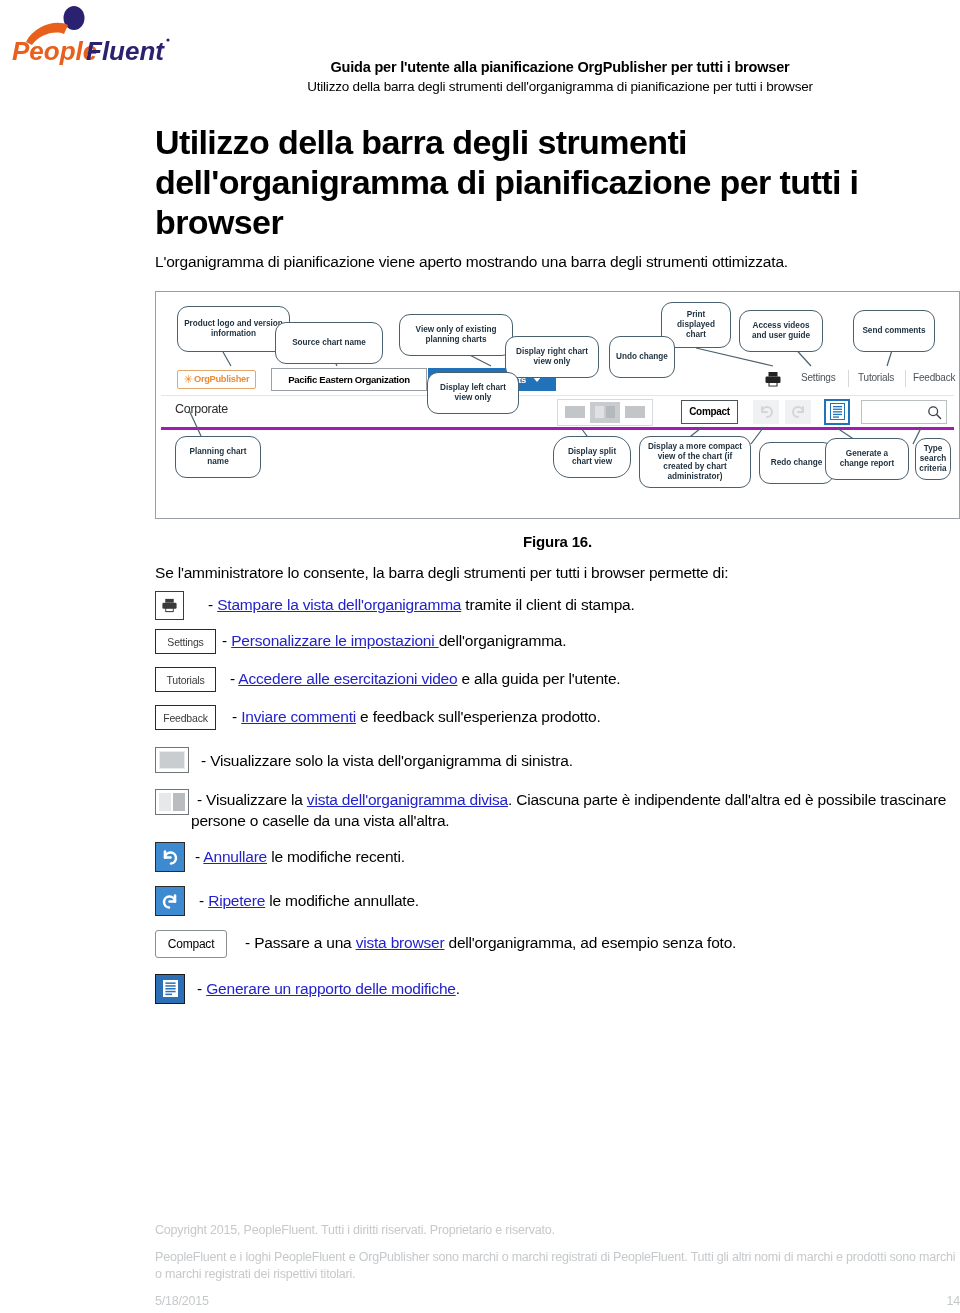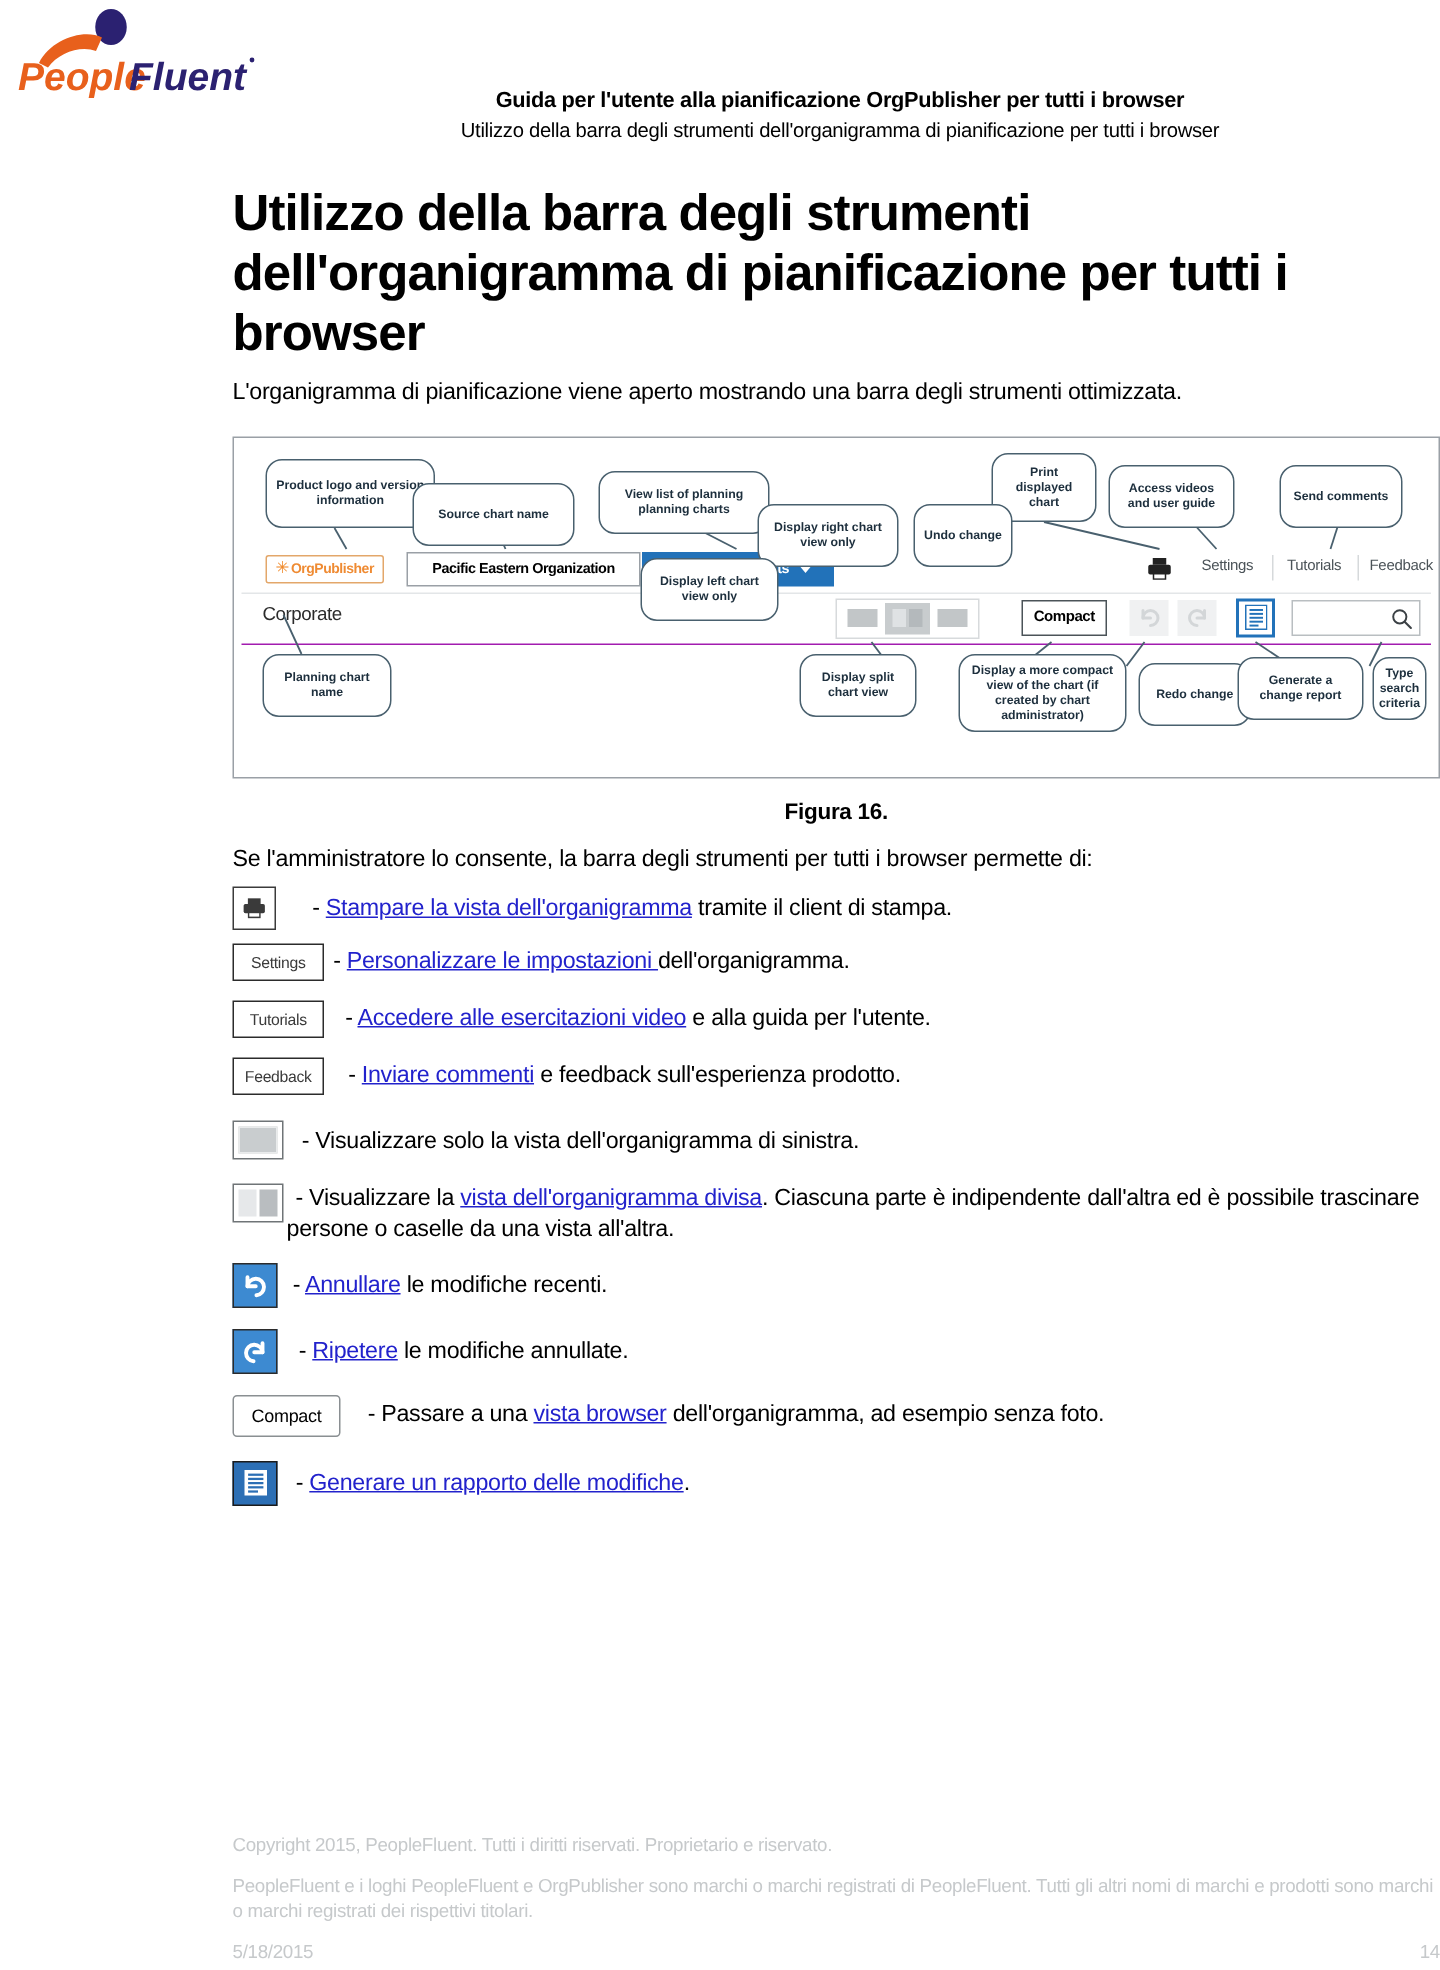--- a/index.html
+++ b/index.html
@@ -113,21 +113,21 @@
     position: absolute;
     left: 0; top: 70px;
     width: 793px; height: 30px;
     border-bottom: 1px solid #e3e6e8;
     z-index: 3;
   }
   .tb-row2 {
     position: absolute;
     left: 0; top: 100px;
     width: 793px; height: 34px;
-    border-bottom: 1px solid #a21caf;
+    border-bottom: 3px solid #a21caf;
     z-index: 3;
   }
 
   .orgpub-badge {
     position: absolute; left: 16px; top: 4px;
     width: 79px; height: 19px;
     border: 1px solid #e3a76a;
     border-radius: 2px;
     display: flex; align-items: center; justify-content: center;
     gap: 1px;
@@ -354,21 +354,21 @@
 
   <h1 class="doc-title">Utilizzo della barra degli strumenti dell'organigramma di pianificazione per tutti i browser</h1>
 
   <p class="intro">L'organigramma di pianificazione viene aperto mostrando una barra degli strumenti ottimizzata.</p>
 
   <div class="figure-box">
     <div class="figure-inner">
 
       <div class="callout" style="left:16px; top:10px; width:113px; height:46px;">Product logo and version information</div>
       <div class="callout" style="left:114px; top:26px; width:108px; height:26px;">Source chart name</div>
-      <div class="callout" style="left:238px; top:18px; width:114px; height:34px;">View list of planning planning charts</div>
+      <div class="callout" style="left:238px; top:18px; width:114px; height:34px;">View only of existing planning charts</div>
       <div class="callout" style="left:500px; top:6px; width:70px; height:46px;">Print displayed chart</div>
       <div class="callout" style="left:578px; top:14px; width:84px; height:34px;">Access videos and user guide</div>
       <div class="callout" style="left:692px; top:14px; width:82px; height:34px;">Send comments</div>
       <div class="callout" style="left:344px; top:40px; width:94px; height:30px;">Display right chart view only</div>
       <div class="callout" style="left:448px; top:40px; width:66px; height:30px;">Undo change</div>
 
       <div class="lead" style="left:0; top:0; width:793px; height:72px;">
         <svg width="793" height="72">
           <path d="M62,56 L70,70" stroke="#49606e" stroke-width="1.2" fill="none"></path>
           <path d="M168,52 L176,70" stroke="#49606e" stroke-width="1.2" fill="none"></path>
@@ -466,21 +466,21 @@
           <path d="M420,32 L432,48" stroke="#49606e" stroke-width="1.2" fill="none"></path>
           <path d="M540,32 L520,48" stroke="#49606e" stroke-width="1.2" fill="none"></path>
           <path d="M602,32 L590,48" stroke="#49606e" stroke-width="1.2" fill="none"></path>
           <path d="M676,32 L700,48" stroke="#49606e" stroke-width="1.2" fill="none"></path>
           <path d="M760,32 L752,48" stroke="#49606e" stroke-width="1.2" fill="none"></path>
         </svg>
       </div>
 
       <div class="callout" style="left:14px; top:140px; width:86px; height:34px;">Planning chart name</div>
       <div class="callout" style="left:266px; top:76px; width:92px; height:32px;">Display left chart view only</div>
-      <div class="callout" style="left:372px; top:140px; width:78px; height:36px;">Display split chart view</div>
+      <div class="callout" style="left:392px; top:140px; width:78px; height:36px;border-radius:17px;">Display split chart view</div>
       <div class="callout" style="left:478px; top:140px; width:112px; height:52px;">Display a more compact view of the chart (if created by chart administrator)</div>
       <div class="callout" style="left:598px; top:146px; width:75px; height:32px;">Redo change</div>
       <div class="callout" style="left:664px; top:142px; width:84px; height:32px;">Generate a change report</div>
       <div class="callout" style="left:754px; top:142px; width:36px; height:34px;">Type search criteria</div>
     </div>
   </div>
 
   <div class="figure-caption">Figura 16.</div>
 
   <p class="lede">Se l'amministratore lo consente, la barra degli strumenti per tutti i browser permette di:</p>

